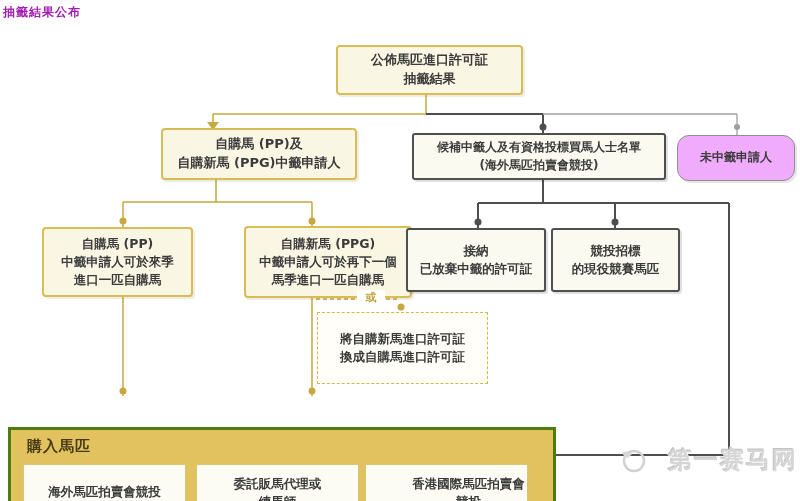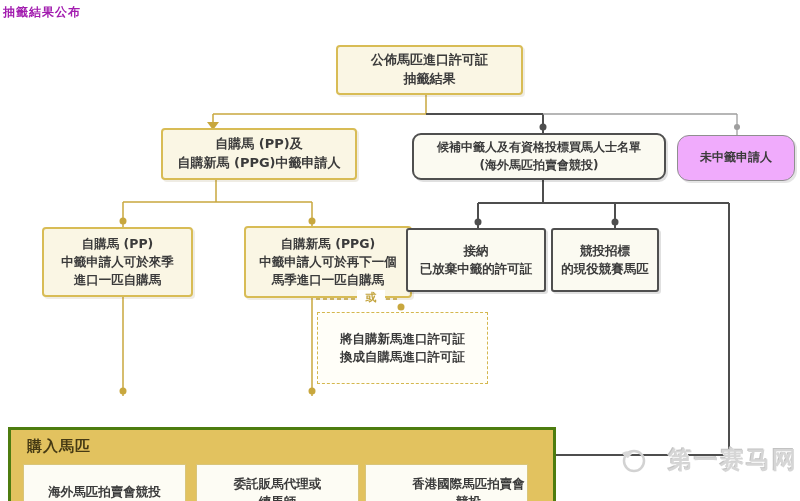--- a/index.html
+++ b/index.html
@@ -182,21 +182,21 @@
   <div class="fbox box-gold fs13" style="left:336px; top:45px; width:187px; height:50px;">
     <div class="ln">公佈馬匹進口許可証</div>
     <div class="ln">抽籤結果</div>
   </div>
 
   <div class="fbox box-gold fs13" style="left:118px; top:128px; width:196px; height:52px;margin-left:43px;">
     <div class="ln">自購馬 (PP)及</div>
     <div class="ln">自購新馬 (PPG)中籤申請人</div>
   </div>
 
-  <div class="fbox box-dark fs12" style="left:412px; top:133px; width:254px; height:47px;border-radius:9px;">
+  <div class="fbox box-dark fs12" style="left:412px; top:133px; width:254px; height:47px;">
     <div class="ln">候補中籤人及有資格投標買馬人士名單</div>
     <div class="ln">(海外馬匹拍賣會競投)</div>
   </div>
 
   <div class="fbox box-graylight fs12" style="left:677px; top:135px; width:118px; height:46px;">
     <div class="ln">未中籤申請人</div>
   </div>
 
   <div class="fbox box-gold fs125" style="left:42px; top:227px; width:151px; height:70px;">
     <div class="ln">自購馬 (PP)</div>
@@ -208,21 +208,21 @@
     <div class="ln">自購新馬 (PPG)</div>
     <div class="ln">中籤申請人可於再下一個</div>
     <div class="ln">馬季進口一匹自購馬</div>
   </div>
 
   <div class="fbox box-dark fs125" style="left:406px; top:228px; width:140px; height:64px;">
     <div class="ln">接納</div>
     <div class="ln">已放棄中籤的許可証</div>
   </div>
 
-  <div class="fbox box-dark fs125" style="left:551px; top:228px; width:108px; height:64px;font-family:Liberation Serif, serif;">
+  <div class="fbox box-dark fs125" style="left:551px; top:228px; width:129px; height:64px;font-family:Liberation Serif, serif;">
     <div class="ln">競投招標</div>
     <div class="ln">的現役競賽馬匹</div>
   </div>
 
   <div class="or-label">或</div>
 
   <div class="fbox box-dashed fs125" style="left:317px; top:312px; width:171px; height:72px;">
     <div class="ln">將自購新馬進口許可証</div>
     <div class="ln">換成自購馬進口許可証</div>
   </div>

